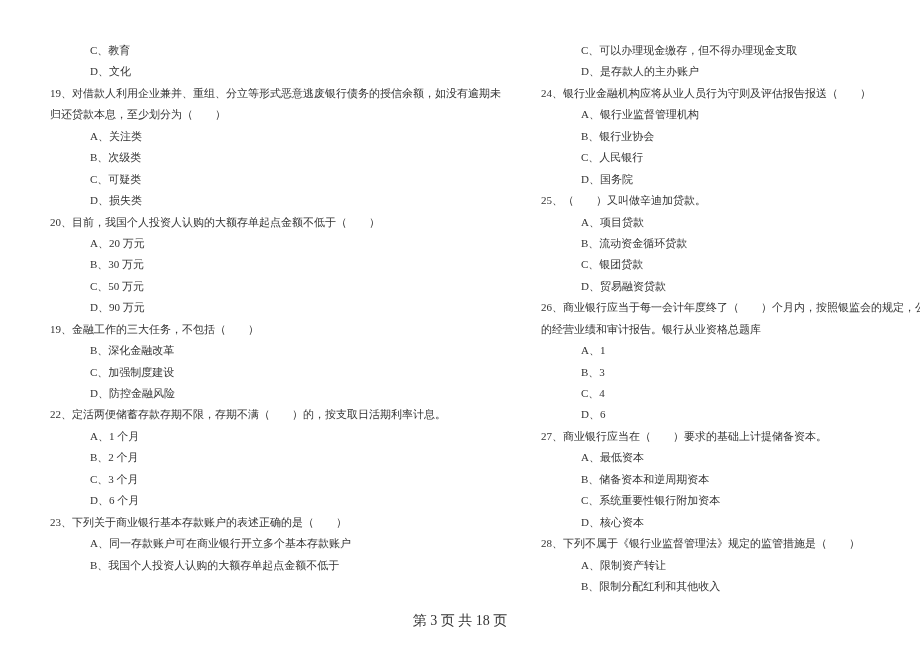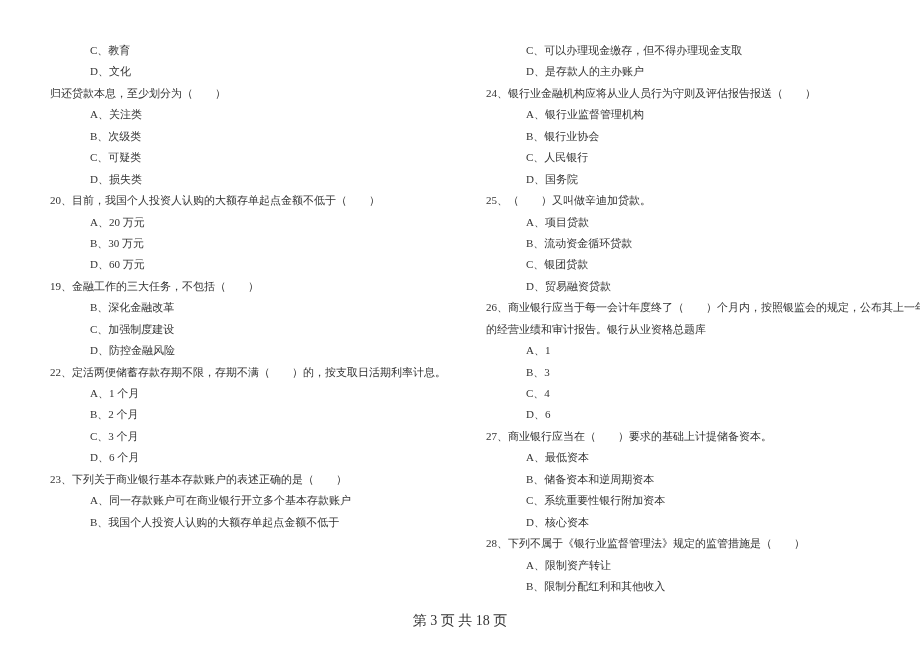--- a/index.html
+++ b/index.html
@@ -49,29 +49,31 @@
       font-size: 14px;
     }
   </style>
 </head>
 <body>
 
 <div class="columns">
   <div class="column">
     <div class="line indent-option">C、教育</div>
     <div class="line indent-option">D、文化</div>
+    <div class="line indent-question">19、对借款人利用企业兼并、重组、分立等形式恶意逃废银行债务的授信余额，如没有逾期未</div>
     <div class="line indent-continuation">归还贷款本息，至少划分为（　　）</div>
     <div class="line indent-option">A、关注类</div>
     <div class="line indent-option">B、次级类</div>
     <div class="line indent-option">C、可疑类</div>
     <div class="line indent-option">D、损失类</div>
     <div class="line indent-question">20、目前，我国个人投资人认购的大额存单起点金额不低于（　　）</div>
     <div class="line indent-option">A、20 万元</div>
     <div class="line indent-option">B、30 万元</div>
-    <div class="line indent-option">D、60 万元</div>
+    <div class="line indent-option">C、50 万元</div>
+    <div class="line indent-option">D、90 万元</div>
     <div class="line indent-question">19、金融工作的三大任务，不包括（　　）</div>
     <div class="line indent-option">B、深化金融改革</div>
     <div class="line indent-option">C、加强制度建设</div>
     <div class="line indent-option">D、防控金融风险</div>
     <div class="line indent-question">22、定活两便储蓄存款存期不限，存期不满（　　）的，按支取日活期利率计息。</div>
     <div class="line indent-option">A、1 个月</div>
     <div class="line indent-option">B、2 个月</div>
     <div class="line indent-option">C、3 个月</div>
     <div class="line indent-option">D、6 个月</div>
     <div class="line indent-question">23、下列关于商业银行基本存款账户的表述正确的是（　　）</div>

